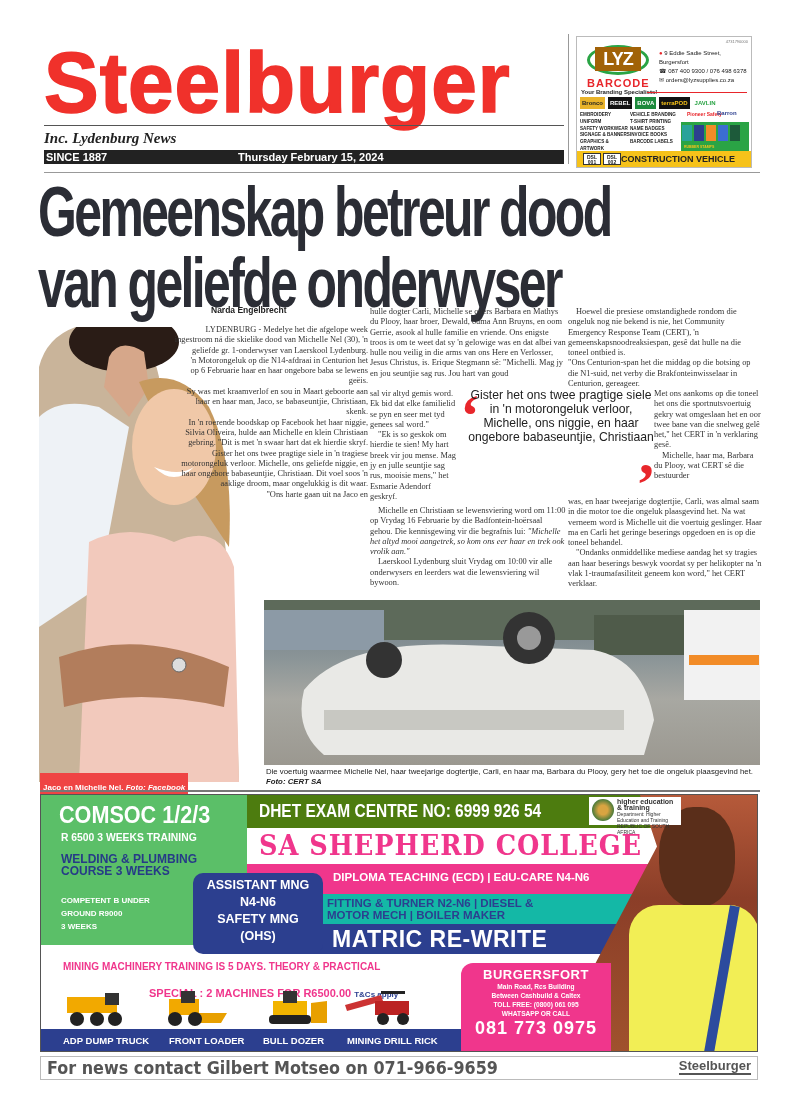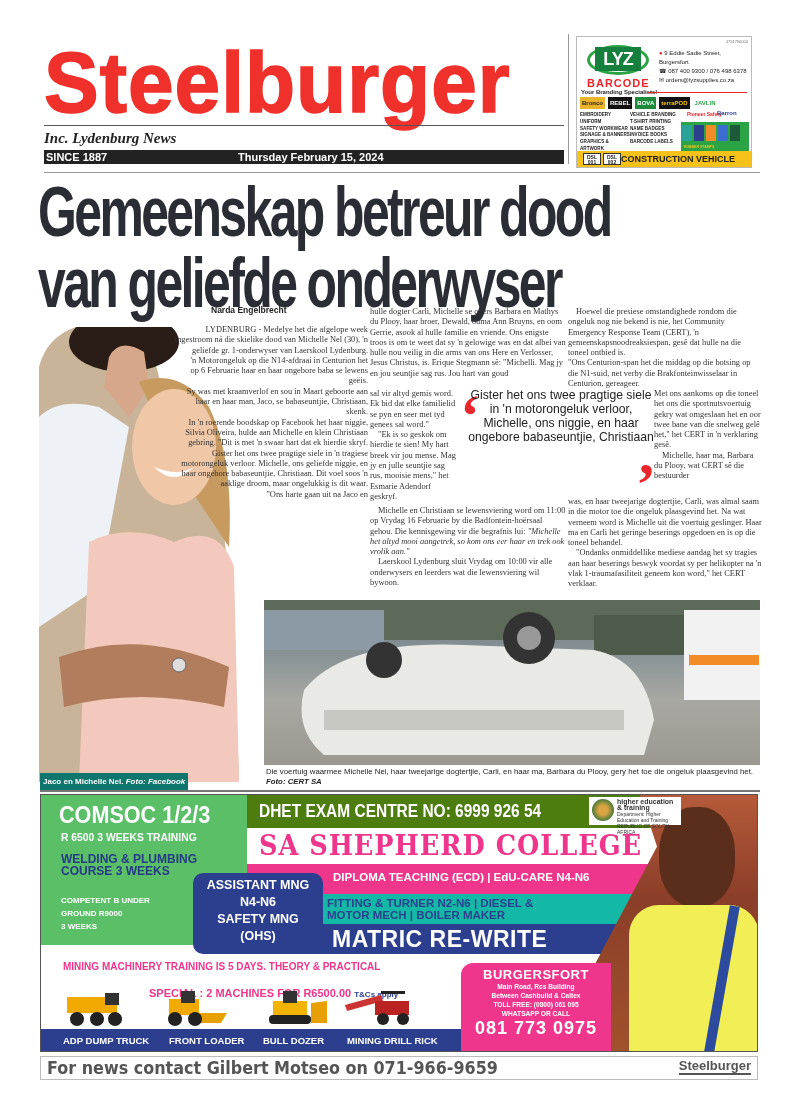--- a/index.html
+++ b/index.html
@@ -11,21 +11,21 @@
   .masthead-rule { left: 44px; top: 125px; width: 520px; height: 1px; background: #555; }
   .masthead-sub { left: 44px; top: 130px; font-family: "Liberation Serif", serif; font-style: italic; font-weight: bold; font-size: 15px; color: #222; }
   .masthead-bar { left: 44px; top: 150px; width: 520px; height: 14px; background: #222; color: #fff; font-family: "Liberation Sans", sans-serif; font-weight: bold; font-size: 11px; line-height: 14px; }
   .masthead-bar .since { position: absolute; left: 2px; }
   .masthead-bar .date { position: absolute; left: 194px; }
   .vrule { left: 568px; top: 34px; width: 1px; height: 130px; background: #999; }
 
   
   .lyz { left: 576px; top: 36px; width: 176px; height: 132px; border: 1px solid #bbb; background: #fff; font-family: "Liberation Sans", sans-serif; }
   .lyz .logo-oval { position: absolute; left: 10px; top: 8px; width: 62px; height: 30px; border: 3px solid #2aa445; border-radius: 50%; }
-  .lyz .logo-text { position: absolute; left: 18px; top: 10px; width: 46px; height: 24px; background: #15803d; color: #fff; font-weight: 900; font-size: 18px; text-align: center; line-height: 24px; letter-spacing: -1px; }
+  .lyz .logo-text { position: absolute; left: 18px; top: 10px; width: 46px; height: 24px; background: #a16207; color: #fff; font-weight: 900; font-size: 18px; text-align: center; line-height: 24px; letter-spacing: -1px; }
   .lyz .supplies { position: absolute; left: 10px; top: 40px; font-size: 11px; font-weight: 900; color: #e8262b; letter-spacing: 1px; }
   .lyz .tagline { position: absolute; left: 4px; top: 52px; font-size: 6px; font-weight: bold; color: #222; }
   .lyz .tagline-rule { position: absolute; left: 70px; top: 55px; width: 100px; height: 1px; background: #e8262b; }
   .lyz .contact { position: absolute; left: 82px; top: 12px; font-size: 6px; line-height: 9px; color: #222; }
   .lyz .code { position: absolute; right: 3px; top: 2px; font-size: 4px; color: #777; }
   .lyz .brands { position: absolute; left: 3px; top: 60px; width: 170px; height: 12px; display: flex; gap: 3px; }
   .lyz .brand { font-size: 6px; font-weight: bold; line-height: 12px; padding: 0 2px; }
   .lyz .services { position: absolute; left: 3px; top: 75px; width: 100px; display: grid; grid-template-columns: 1fr 1fr; font-size: 4.6px; line-height: 6.8px; color: #222; font-family: "Liberation Sans", sans-serif; font-weight: bold; }
   .lyz .workwear { position: absolute; left: 104px; top: 85px; width: 68px; height: 30px; background: #2aa445; }
   .lyz .workwear i { display: inline-block; width: 10px; height: 16px; margin: 3px 1px 0; }
@@ -53,21 +53,21 @@
   .col3 p, .col3-narrow p, .col3-lower p { text-indent: 8px; }
   em.it { font-style: italic; }
 
   .pull-quote { left: 466px; top: 388px; width: 190px; font-family: "Liberation Sans", sans-serif; font-size: 12.2px; line-height: 14px; color: #222; text-align: center; }
   .quote-open { left: 460px; top: 392px; width: 12px; height: 26px; color: #e8262b; font-family: "Liberation Serif", serif; font-size: 60px; line-height: 48px; font-weight: bold; }
   .quote-close { left: 636px; top: 460px; width: 14px; height: 30px; color: #e8262b; font-family: "Liberation Serif", serif; font-size: 60px; line-height: 48px; font-weight: bold; }
 
   
   .photo-couple { left: 39px; top: 327px; width: 200px; height: 455px; }
   .photo-car { left: 264px; top: 600px; width: 496px; height: 165px; background: linear-gradient(180deg,#6e7c84 0%,#8a9497 35%,#a8a8a2 60%,#9b9890 100%); overflow: hidden; }
-  .caption-couple { left: 40px; top: 773px; background: #0f766e; color: #fff; font-family: "Liberation Sans", sans-serif; font-weight: bold; font-size: 8px; padding: 4px 3px; }
+  .caption-couple { left: 40px; top: 773px; background: #ef4444; color: #fff; font-family: "Liberation Sans", sans-serif; font-weight: bold; font-size: 8px; padding: 10px 3px; }
   .caption-couple em { font-style: italic; }
   .caption-car { left: 266px; top: 767px; width: 494px; font-family: "Liberation Sans", sans-serif; font-size: 7.8px; line-height: 9.6px; color: #222; }
   .caption-car em { font-style: italic; font-weight: bold; }
   .sep-rule { left: 40px; top: 790px; width: 720px; height: 2px; background: #777; }
 
   
   .ad { left: 40px; top: 794px; width: 718px; height: 258px; border: 1px solid #555; overflow: hidden; font-family: "Liberation Sans", sans-serif; }
   .ad-green { position: absolute; left: 0; top: 0; width: 206px; height: 150px; background: #5bbf68; }
   .ad-green .t1 { position: absolute; left: 18px; top: 6px; font-size: 24px; font-weight: 900; color: #fff; transform: scaleX(0.9); transform-origin: left; white-space: nowrap; }
   .ad-green .t2 { position: absolute; left: 20px; top: 36px; font-size: 11.5px; font-weight: 900; color: #fff; white-space: nowrap; transform: scaleX(0.9); transform-origin: left; }

